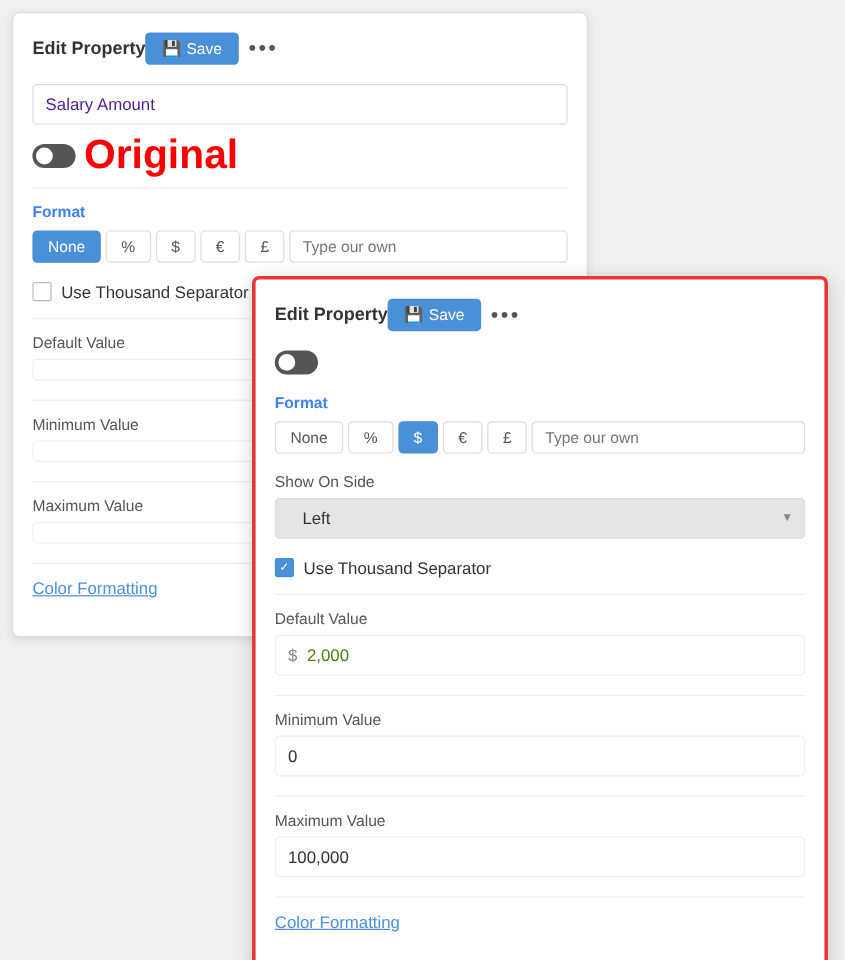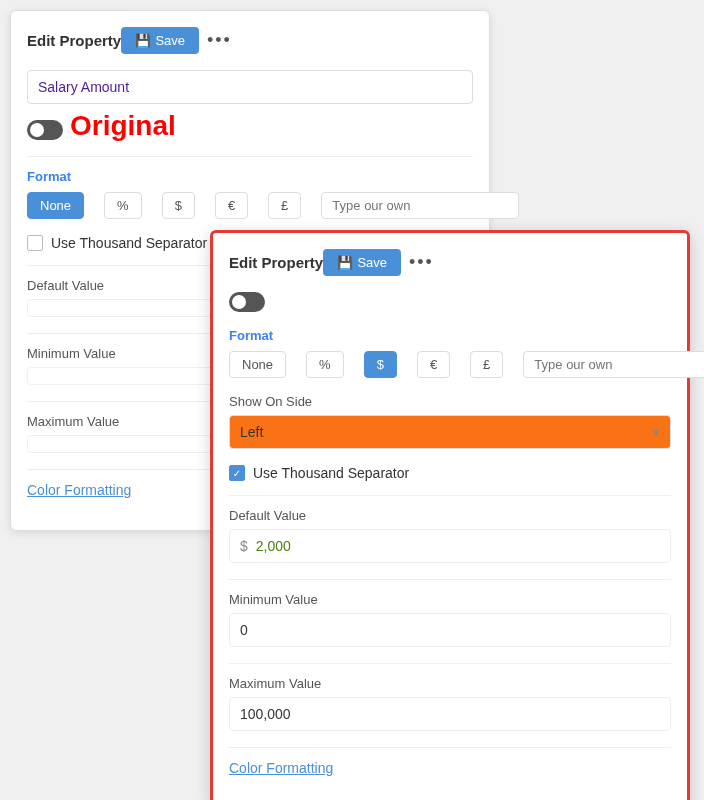--- a/index.html
+++ b/index.html
@@ -116,21 +116,21 @@
     .section-label {
       font-size: 13px;
       font-weight: 600;
       color: #3b82f6;
       margin-bottom: 8px;
     }
 
     .format-row {
       display: flex;
       align-items: center;
-      gap: 20px;
+      gap: 4px;
       margin-bottom: 12px;
     }
 
     .format-btn {
       padding: 5px 12px;
       border: 1px solid #ddd;
       border-radius: 4px;
       background: #fff;
       cursor: pointer;
       font-size: 13px;
@@ -200,21 +200,21 @@
     .link-label {
       color: #4a90d9;
       font-size: 14px;
       cursor: pointer;
       text-decoration: underline;
     }
 
     
     .watermark {
       position: absolute;
-      font-size: 28px;
+      font-size: 34px;
       font-weight: bold;
       pointer-events: none;
     }
 
     .watermark.original {
       color: red;
       top: 110px;
       left: 70px;
     }
 
@@ -235,24 +235,24 @@
       border-radius: 6px;
       padding: 16px;
       box-shadow: 0 4px 16px rgba(0,0,0,0.18);
       z-index: 10;
     }
 
     .select-field {
       width: 100%;
       border: 1px solid #ddd;
       border-radius: 4px;
-      padding: 8px 10px;
+      padding: 8px 22px;
       font-size: 14px;
       color: #333;
-      background: #f97316;
+      background: #e5e5e5;
       appearance: none;
       cursor: pointer;
       outline: none;
     }
 
     .select-wrapper {
       position: relative;
     }
 
     .select-wrapper::after {

